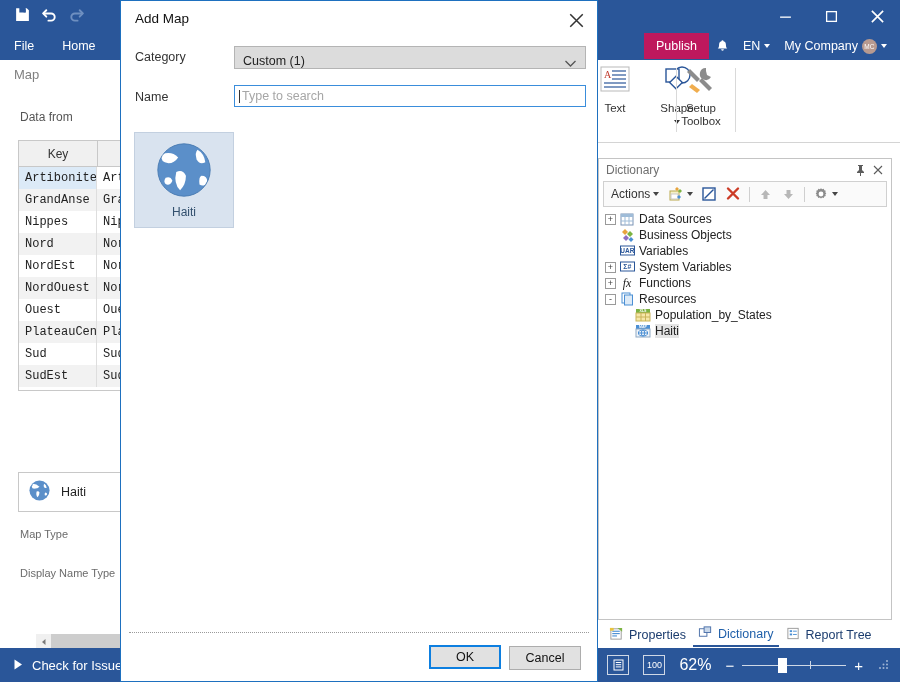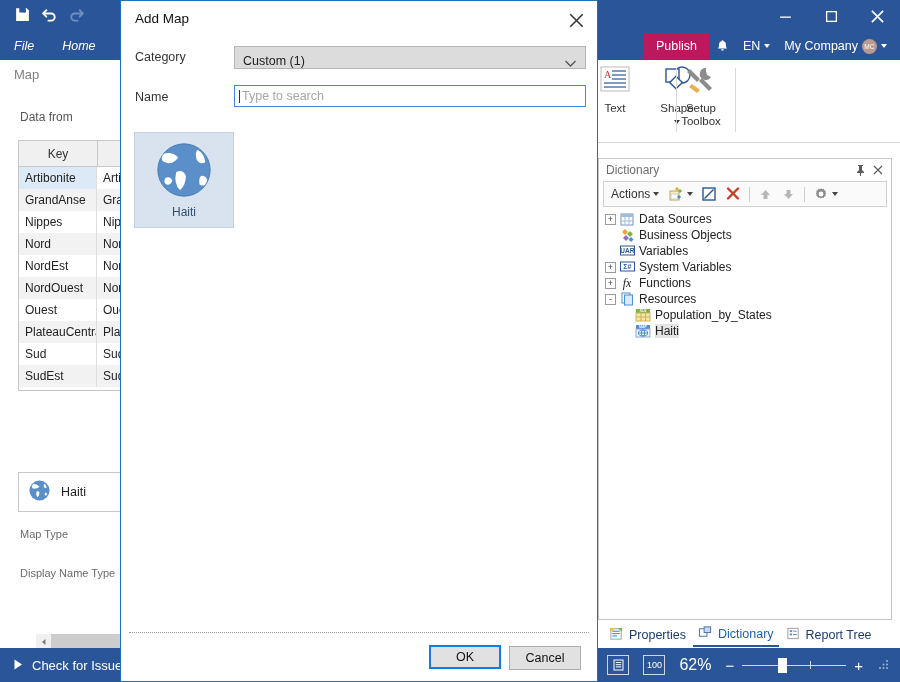--- a/index.html
+++ b/index.html
@@ -12,41 +12,41 @@
   #app{position:absolute;inset:0;background:#fff;}
   .titlebar{position:absolute;left:0;top:0;width:900px;height:32px;background:#2a5699;}
   .qat{position:absolute;left:14px;top:6px;display:flex;gap:10px;align-items:center;}
   .qat svg{display:block;}
   .winbtns{position:absolute;right:0;top:0;height:32px;display:flex;align-items:center;}
   .winbtn{width:46px;height:32px;display:flex;align-items:center;justify-content:center;color:#fff;}
   .winbtn svg{display:block;}
 
   .ribbonbar{position:absolute;left:0;top:32px;width:900px;height:28px;background:#2a5699;}
   .tabs{position:absolute;left:0;top:32px;height:28px;display:flex;align-items:center;}
-  .tab{color:#fff;font-size:12.5px;padding:0 14px;line-height:28px;height:28px;font-style:italic;}
+  .tab{color:#fff;font-size:12.5px;padding:0 14px;line-height:28px;height:28px;}
   .rightbar{position:absolute;right:6px;top:32px;height:28px;display:flex;align-items:center;gap:0;}
   .publish{background:#be185d;color:#fff;font-size:12.5px;padding:4px 12px;line-height:18px;}
   .rb-item{color:#fff;font-size:12.5px;padding:0 7px;display:flex;align-items:center;gap:4px;height:28px;}
   .caret{width:0;height:0;border-left:3.5px solid transparent;border-right:3.5px solid transparent;border-top:4px solid #fff;display:inline-block;}
   .avatar{width:15px;height:15px;border-radius:50%;background:#b79a90;color:#fff;font-size:6.5px;
           display:flex;align-items:center;justify-content:center;letter-spacing:.3px;}
 
   .ribbon{position:absolute;left:0;top:60px;width:900px;height:82px;background:#fff;border-bottom:1px solid #d4d4d4;}
   .ribgrp{position:absolute;top:4px;display:flex;flex-direction:column;align-items:center;width:54px;}
   .ribgrp .lbl{font-size:11.5px;color:#333;text-align:center;line-height:13px;margin-top:3px;}
   .ribsep{position:absolute;top:8px;width:1px;height:64px;background:#d9d9d9;}
 
   
   .leftpanel{position:absolute;left:0;top:60px;width:122px;bottom:28px;background:#fff;border-right:1px solid #1e70bf;box-sizing:border-box;}
   .lp-title{position:absolute;left:14px;top:7px;font-size:13px;color:#808080;}
   .lp-sub{position:absolute;left:20px;top:50px;font-size:12px;color:#555;}
   .gridbox{position:absolute;left:18px;top:80px;width:200px;height:251px;border:1px solid #c8c8c8;background:#fff;box-sizing:border-box;overflow:hidden;}
   .gridhdr{display:flex;height:25px;background:#f0f0f0;border-bottom:1px solid #c8c8c8;}
   .gh{flex:0 0 78px;display:flex;align-items:center;justify-content:center;font-size:12px;color:#333;border-right:1px solid #c8c8c8;}
-  .grow{display:flex;height:22px;align-items:center;}
+  .grow{display:flex;height:22px;align-items:center;font-family:Liberation Mono, monospace;}
   .grow .gc{flex:0 0 78px;padding-left:6px;font-size:12px;color:#222;border-right:1px solid #dedede;line-height:22px;
             white-space:nowrap;overflow:hidden;box-sizing:border-box;}
   .grow.alt{background:#f2f2f2;}
   .grow.sel .gc:first-child{background:#dceaf7;}
   .resbox{position:absolute;left:18px;top:412px;width:200px;height:40px;border:1px solid #c8c8c8;background:#fff;box-sizing:border-box;display:flex;align-items:center;gap:10px;padding-left:9px;}
   .resbox .rl{font-size:12.5px;color:#222;}
   .lp-lbl{position:absolute;left:20px;font-size:11px;color:#6b6b6b;}
   .hscroll{position:absolute;left:36px;bottom:4px;width:86px;height:16px;background:#f0f0f0;display:flex;align-items:center;}
   .hscroll .arrow{width:15px;height:16px;display:flex;align-items:center;justify-content:center;}
   .hscroll .thumb{flex:1;height:16px;background:#cdcdcd;}

